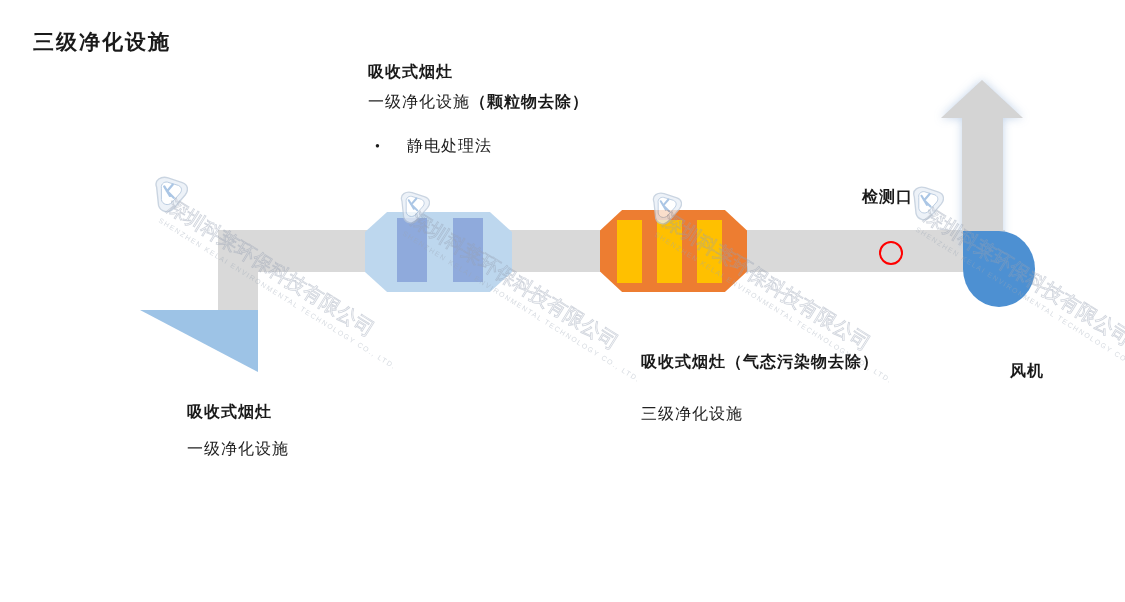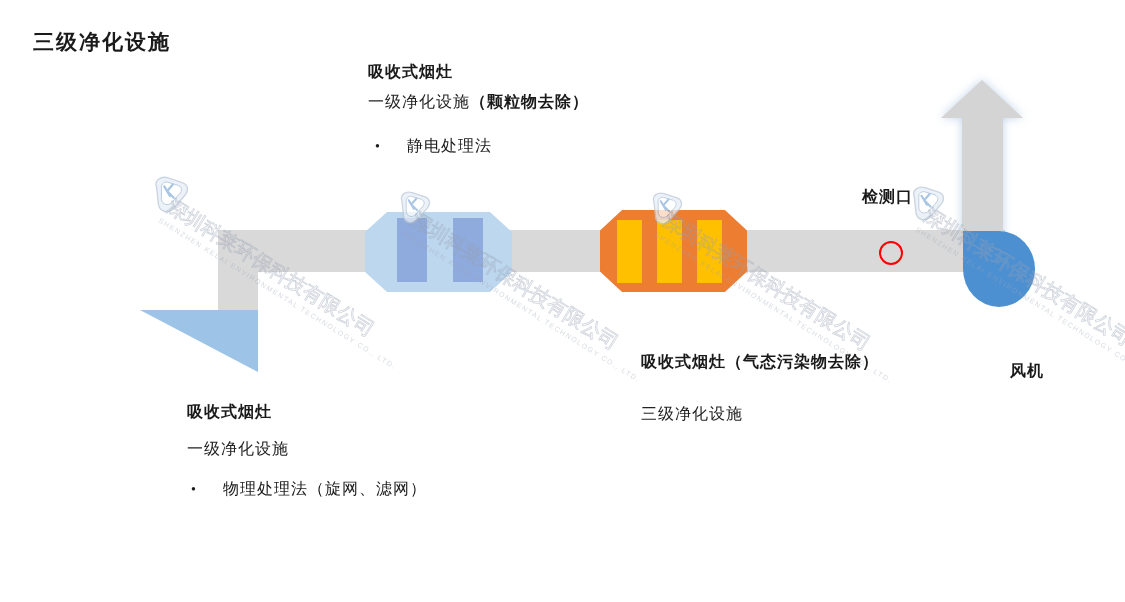--- a/index.html
+++ b/index.html
@@ -95,23 +95,20 @@
   </div>
 
   <div class="abs lbl" style="left:862px;top:187px;">检测口</div>
   <div class="abs lbl" style="left:1010px;top:321px;margin-top:40px;">风机</div>
 
   <div class="abs h-bold" style="left:641px;top:352px;">吸收式烟灶（气态污染物去除）</div>
   <div class="abs h-norm" style="left:641px;top:404px;">三级净化设施</div>
 
   <div class="abs h-bold" style="left:187px;top:402px;">吸收式烟灶</div>
   <div class="abs h-norm" style="left:187px;top:439px;">一级净化设施</div>
-  <div class="abs bullet-line" style="left:191px;top:479px;">
-    <span class="dot">•</span><span>物理处理法（旋网、滤网）</span>
-  </div>
 
   <div class="abs wm" style="left:150px;top:175px;width:300px;height:160px;">
     <svg width="38" height="38" viewBox="0 0 40 40">
       <path d="M7 13 C4 5 12 1 19 3 L34 8 C40 10 41 16 37 21 L25 35 C20 41 11 39 9 32 Z" fill="#e8eef6" stroke="#b9c7d8" stroke-width="1.5"></path>
       <path d="M12 14 C11 9 16 6 20 8 L30 11 C34 13 34 17 31 20 L23 29 C19 33 13 31 12 26 Z" fill="#ffffff" stroke="#9fb8d4" stroke-width="1"></path>
       <path d="M15 12 L21 22 M24 10 L18 17 L25 24" fill="none" stroke="#8fb4dd" stroke-width="2.4" stroke-linecap="round"></path>
     </svg>
     <div class="wm-text" style="left:26px;top:18px;">
       <div class="wm-cn">深圳科莱环保科技有限公司</div>
       <div class="wm-en">SHENZHEN KELAI ENVIRONMENTAL TECHNOLOGY CO., LTD.</div>

